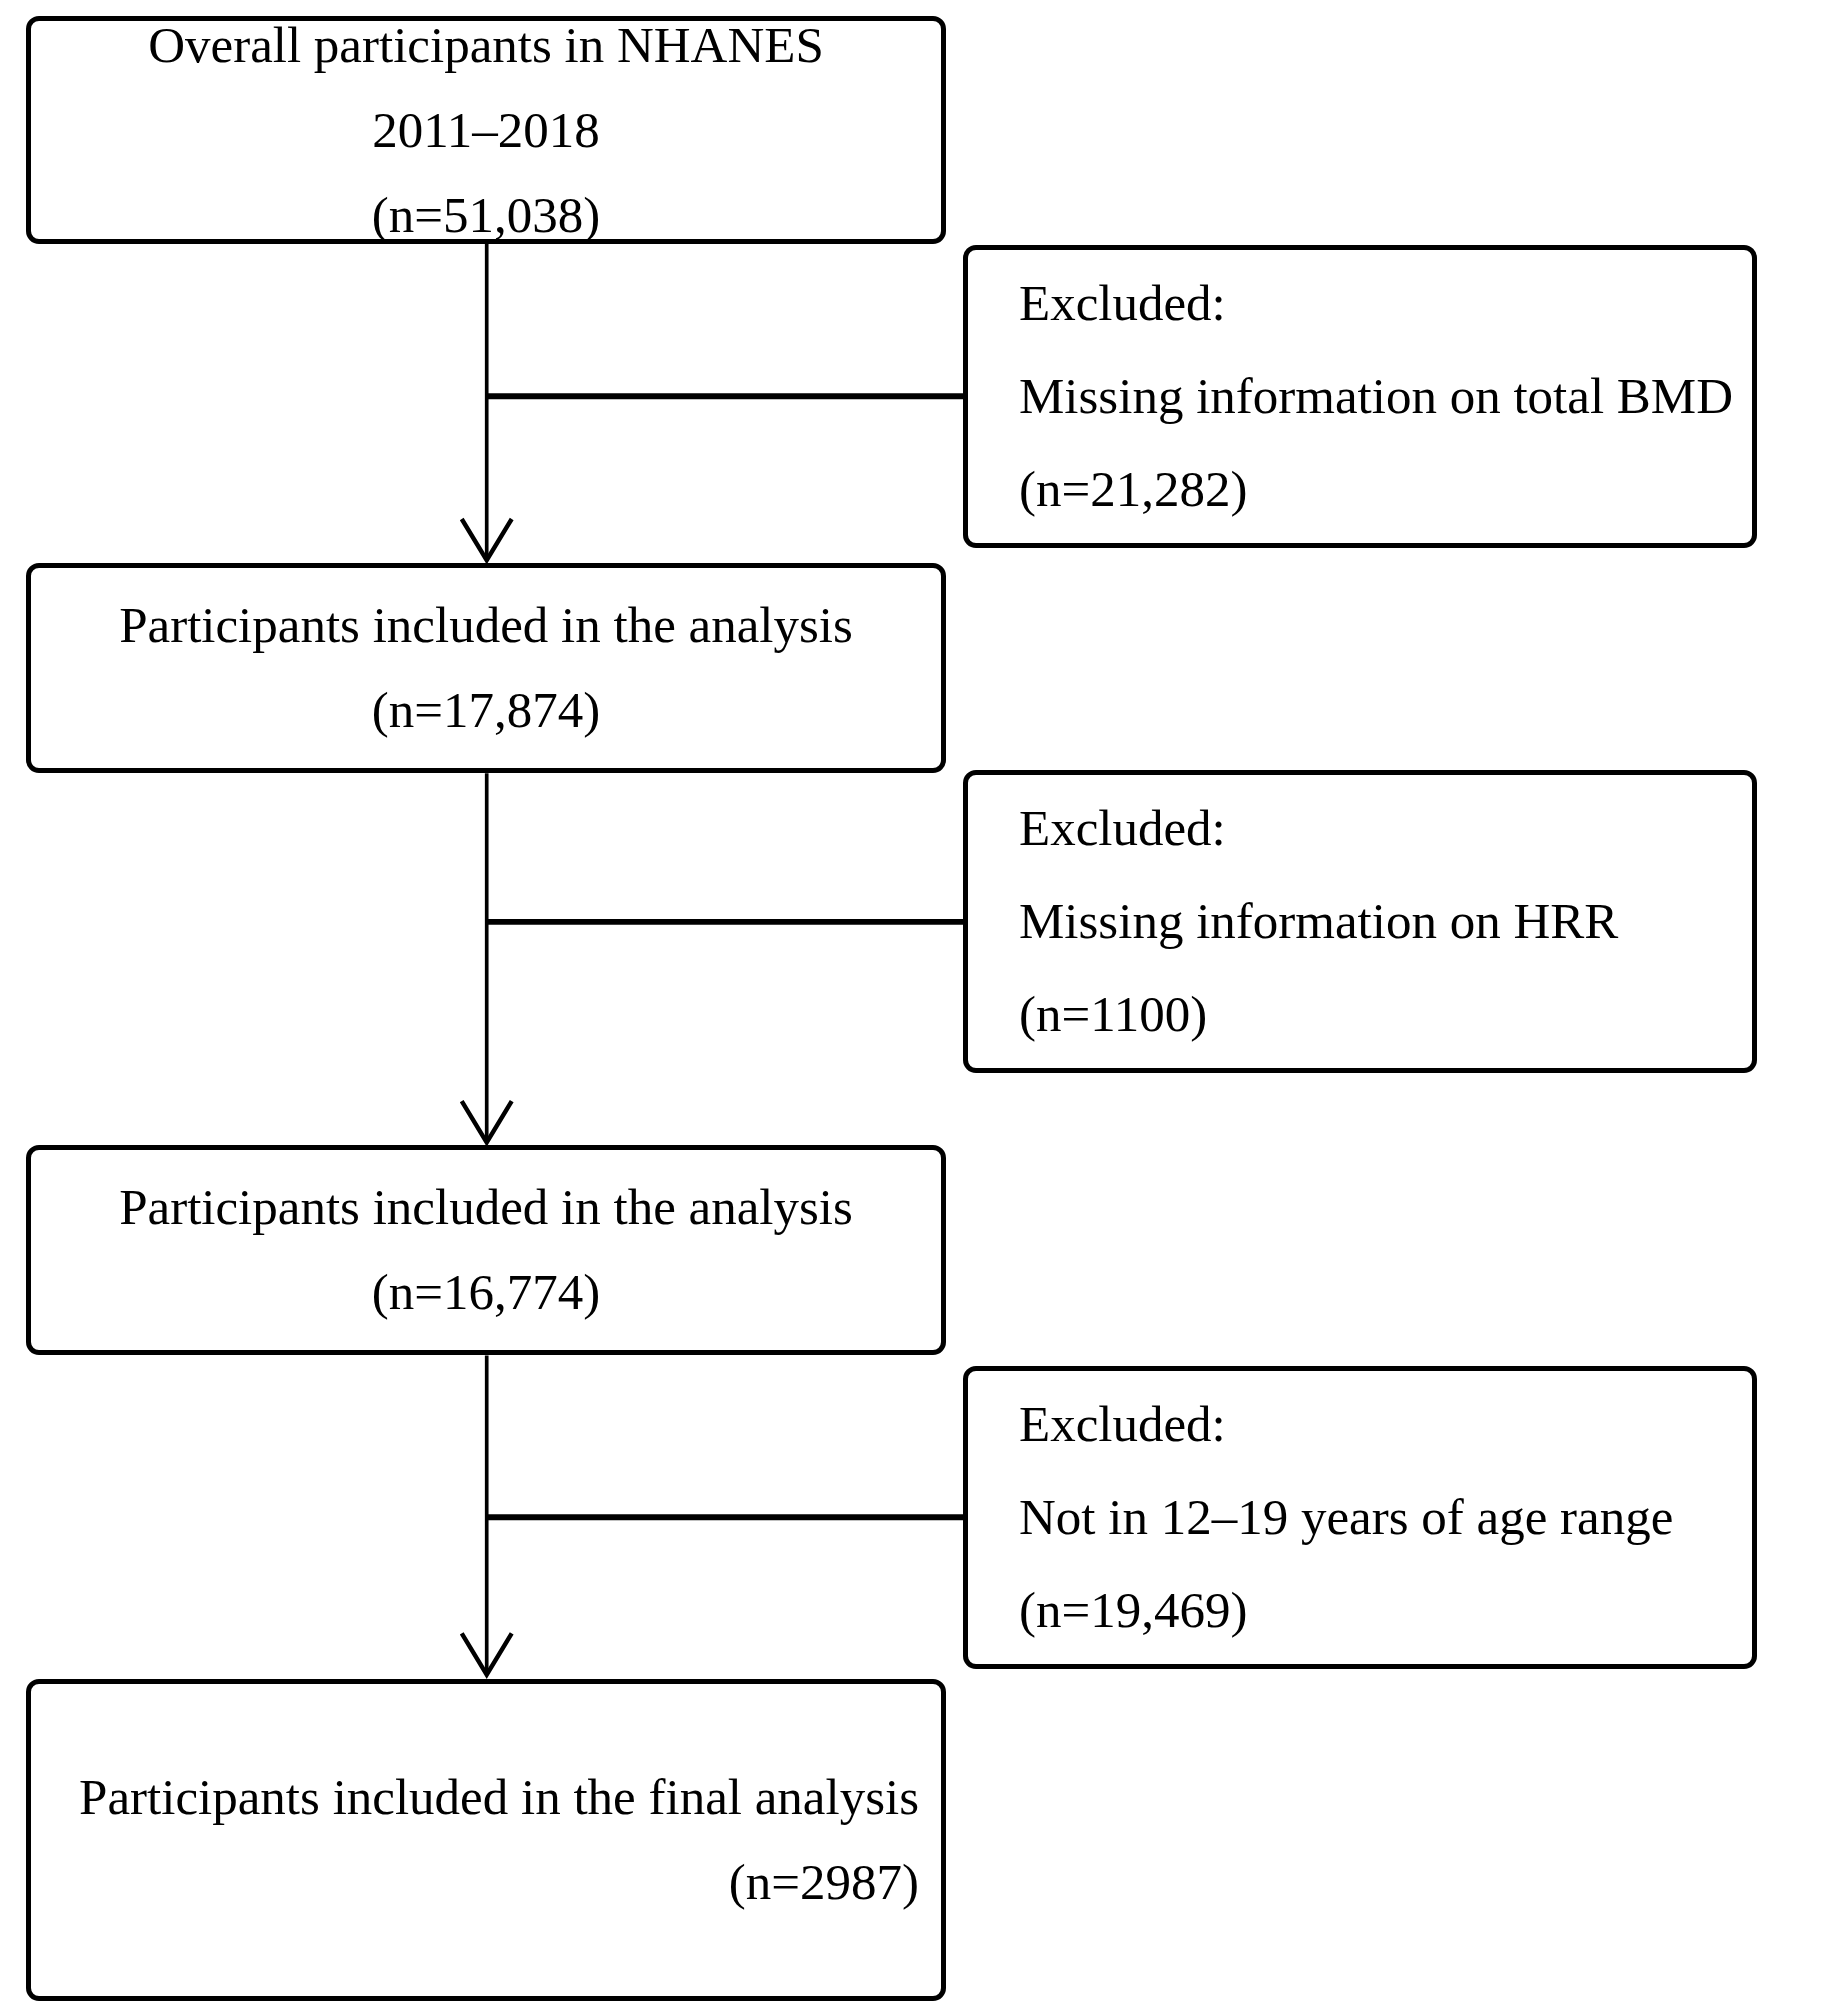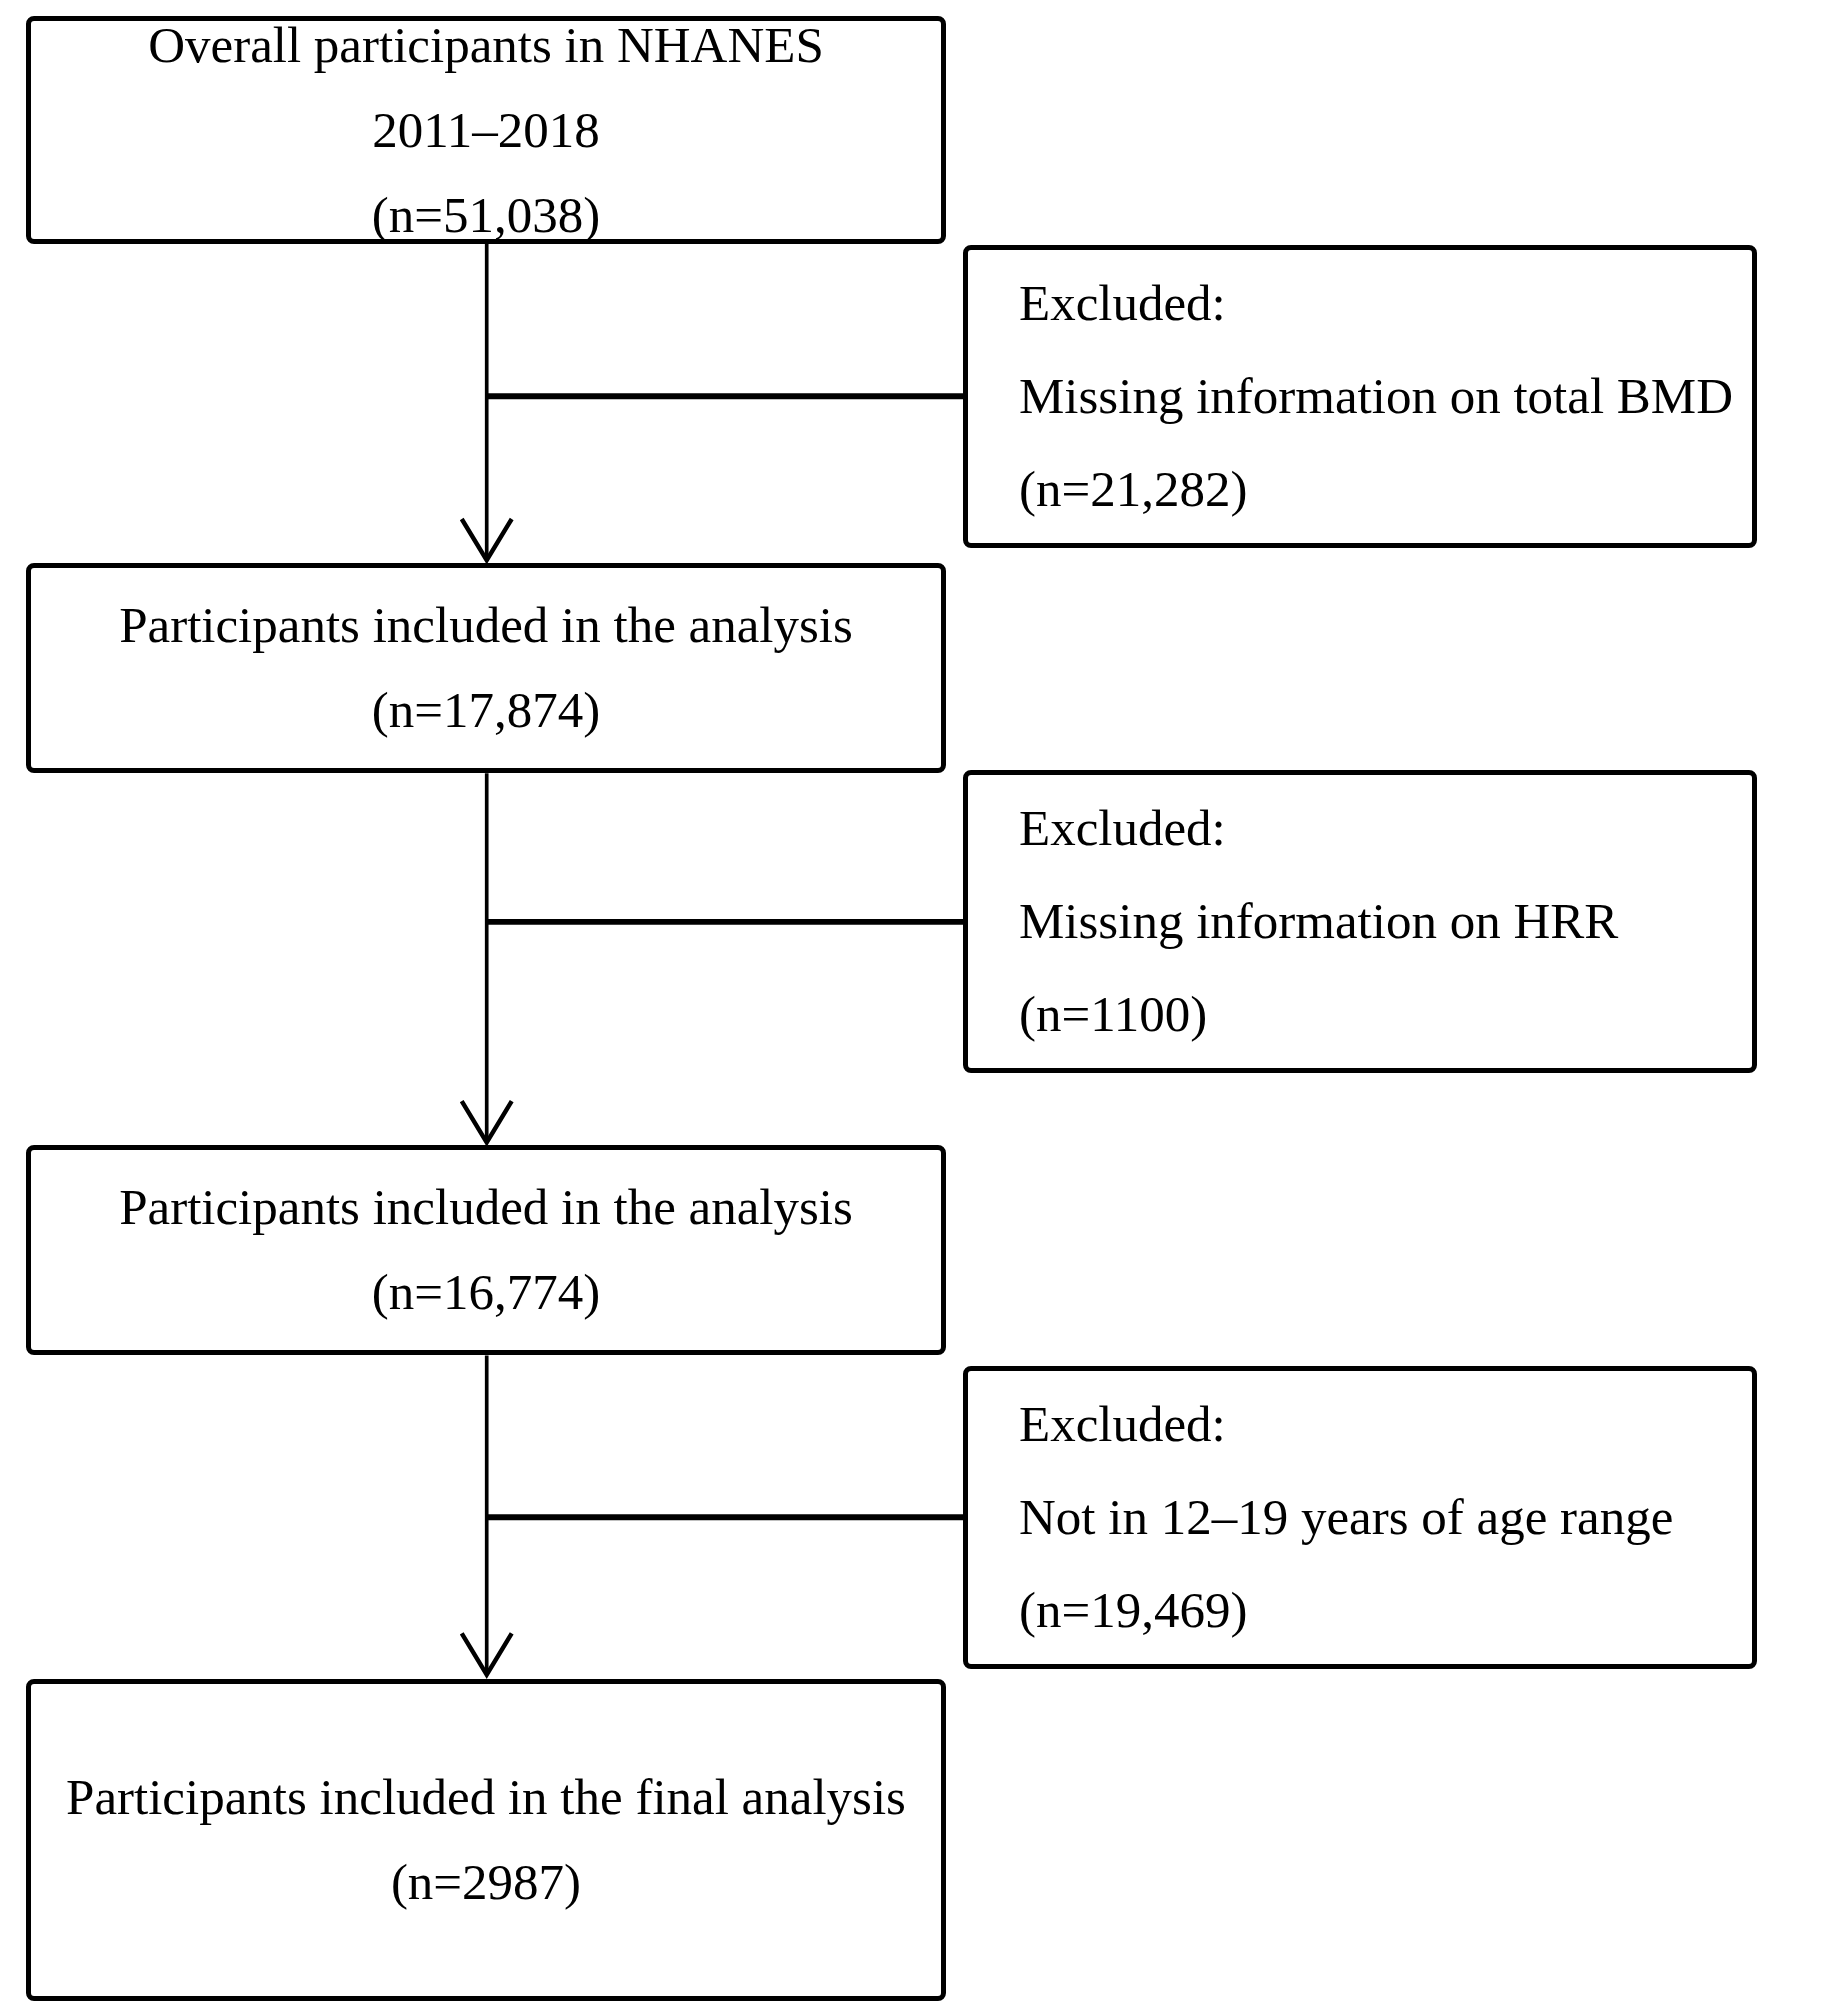--- a/index.html
+++ b/index.html
@@ -20,21 +20,21 @@
     left: 0;
     top: 0;
     width: 1835px;
     height: 2015px;
   }
   .node {
     position: absolute;
     box-sizing: border-box;
     background: #ffffff;
     border: 5.1px solid #000000;
-    border-radius: 8px;
+    border-radius: 13px;
     display: flex;
     flex-direction: column;
     justify-content: center;
     font-size: 51px;
     line-height: 85px;
   }
   .node.main {
     left: 26px;
     width: 920px;
     text-align: center;
@@ -47,21 +47,21 @@
     padding-left: 51px;
     padding-right: 22px;
     line-height: 93px;
   }
   .node .tline {
     white-space: nowrap;
   }
   #box-overall   { top: 16px;   height: 228px; }
   #box-included1 { top: 563px;  height: 210px; }
   #box-included2 { top: 1145px; height: 210px; }
-  #box-final     { top: 1679px; height: 322px; }
+  #box-final     { top: 1679px; height: 322px; align-items: flex-end; }
   #box-excluded1 { top: 245px;  height: 303px; }
   #box-excluded2 { top: 770px; height: 303px; }
   #box-excluded3 { top: 1366px; height: 303px; }
 </style>
 </head>
 <body>
 
 <div class="canvas">
 
   <svg class="connectors" viewBox="0 0 2496 2741" xmlns="http://www.w3.org/2000/svg">

